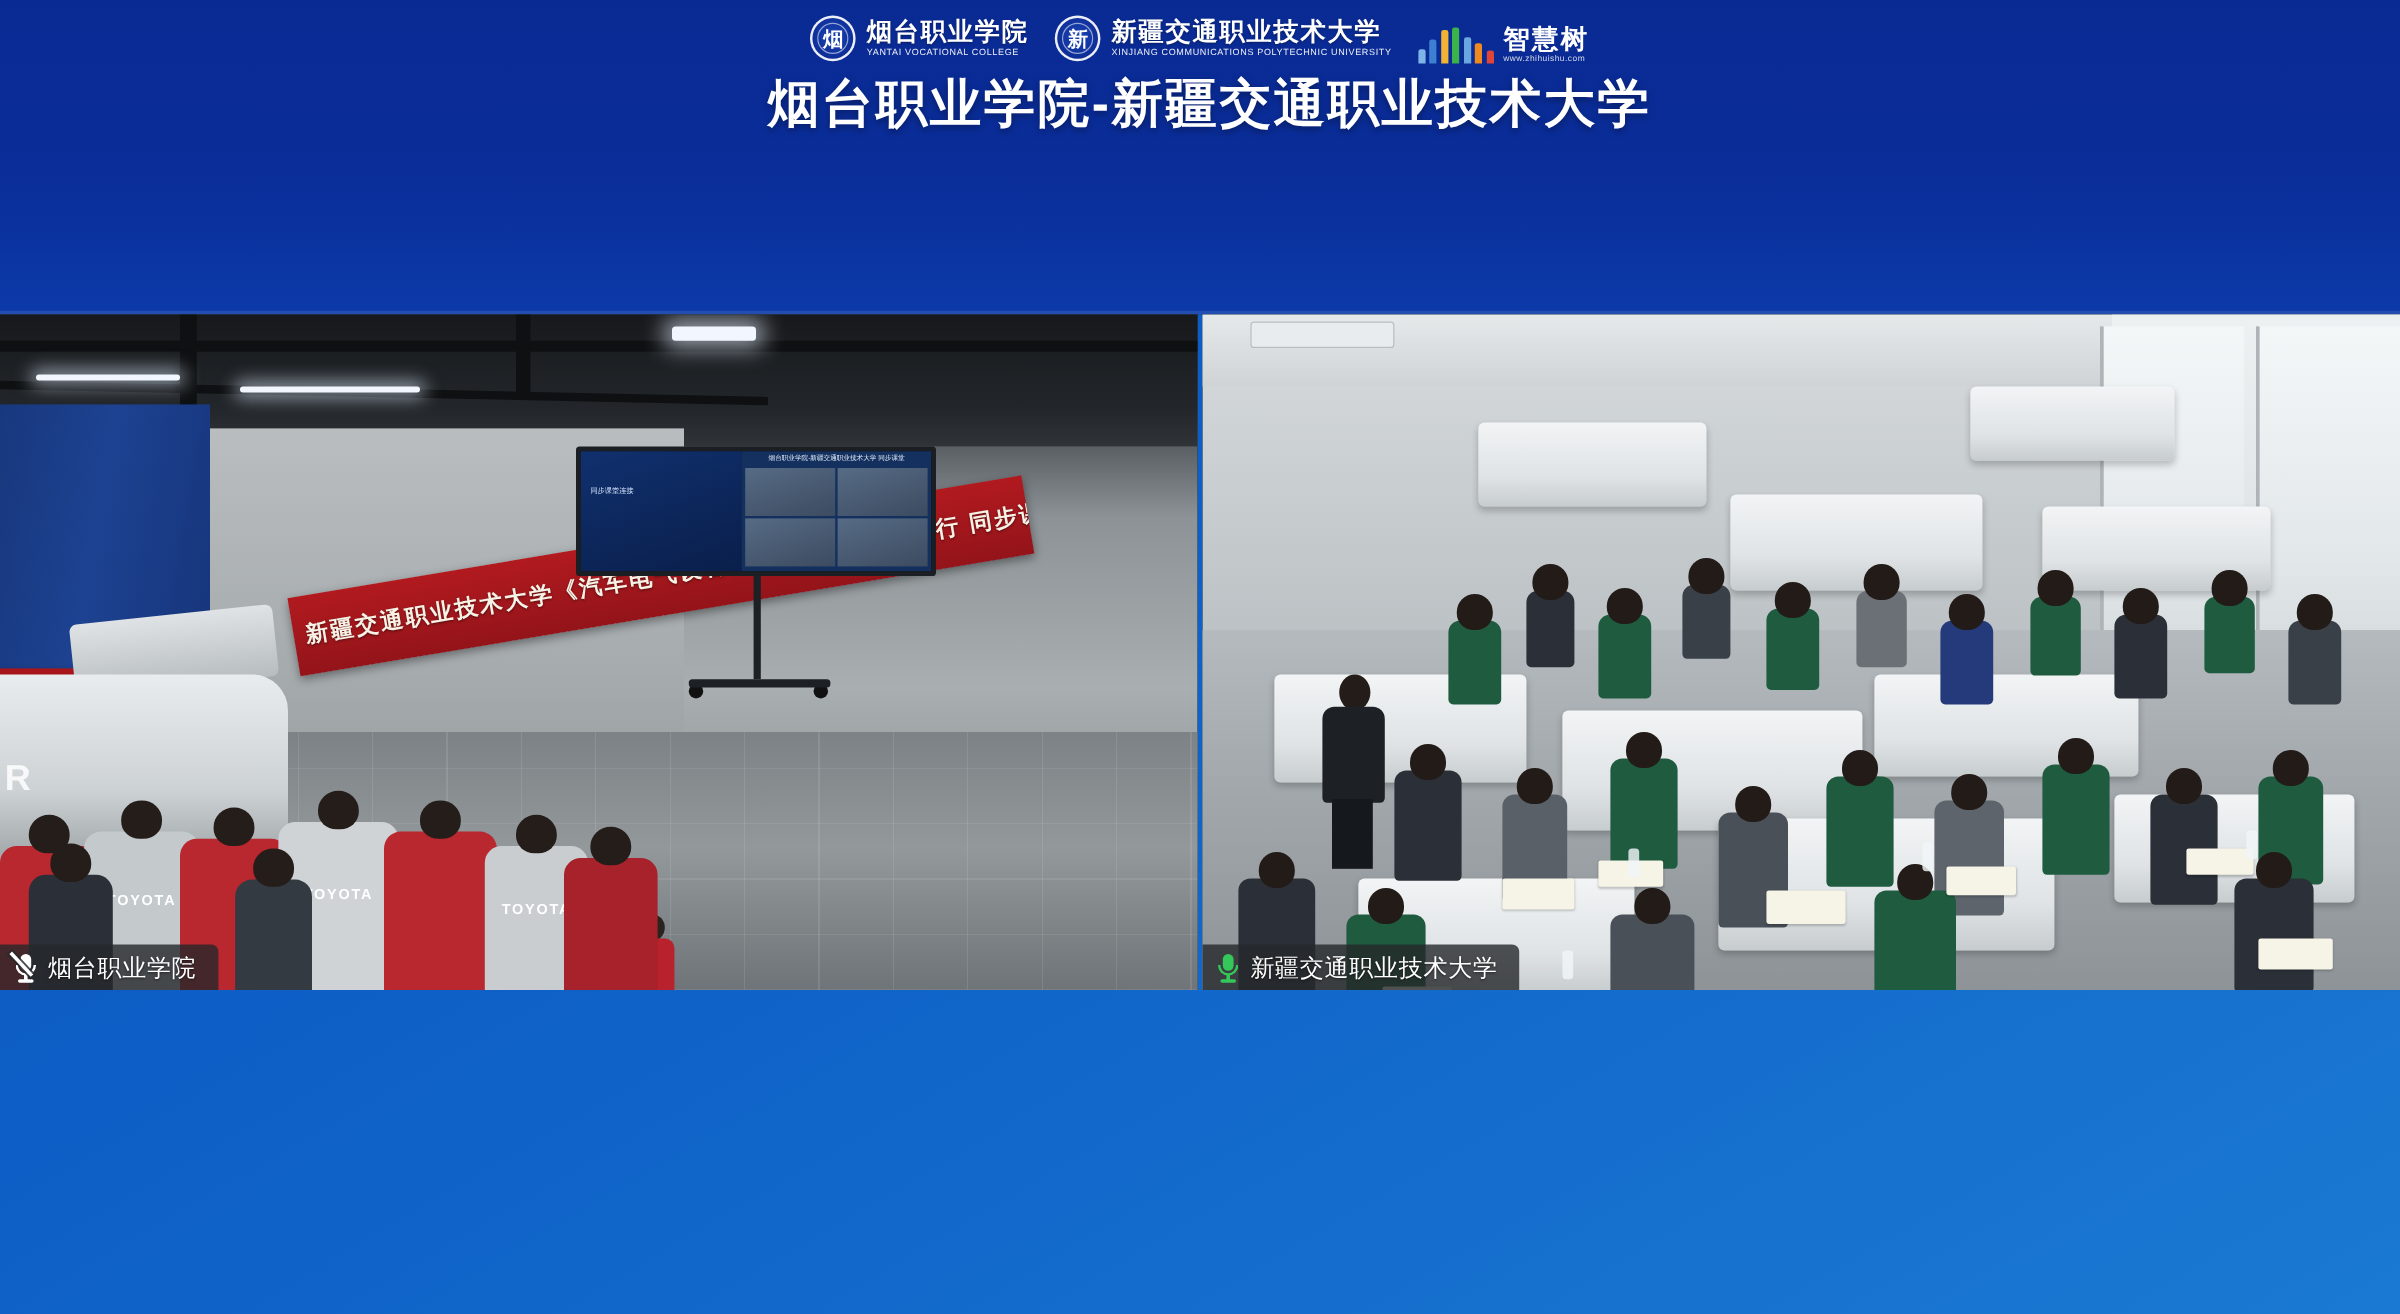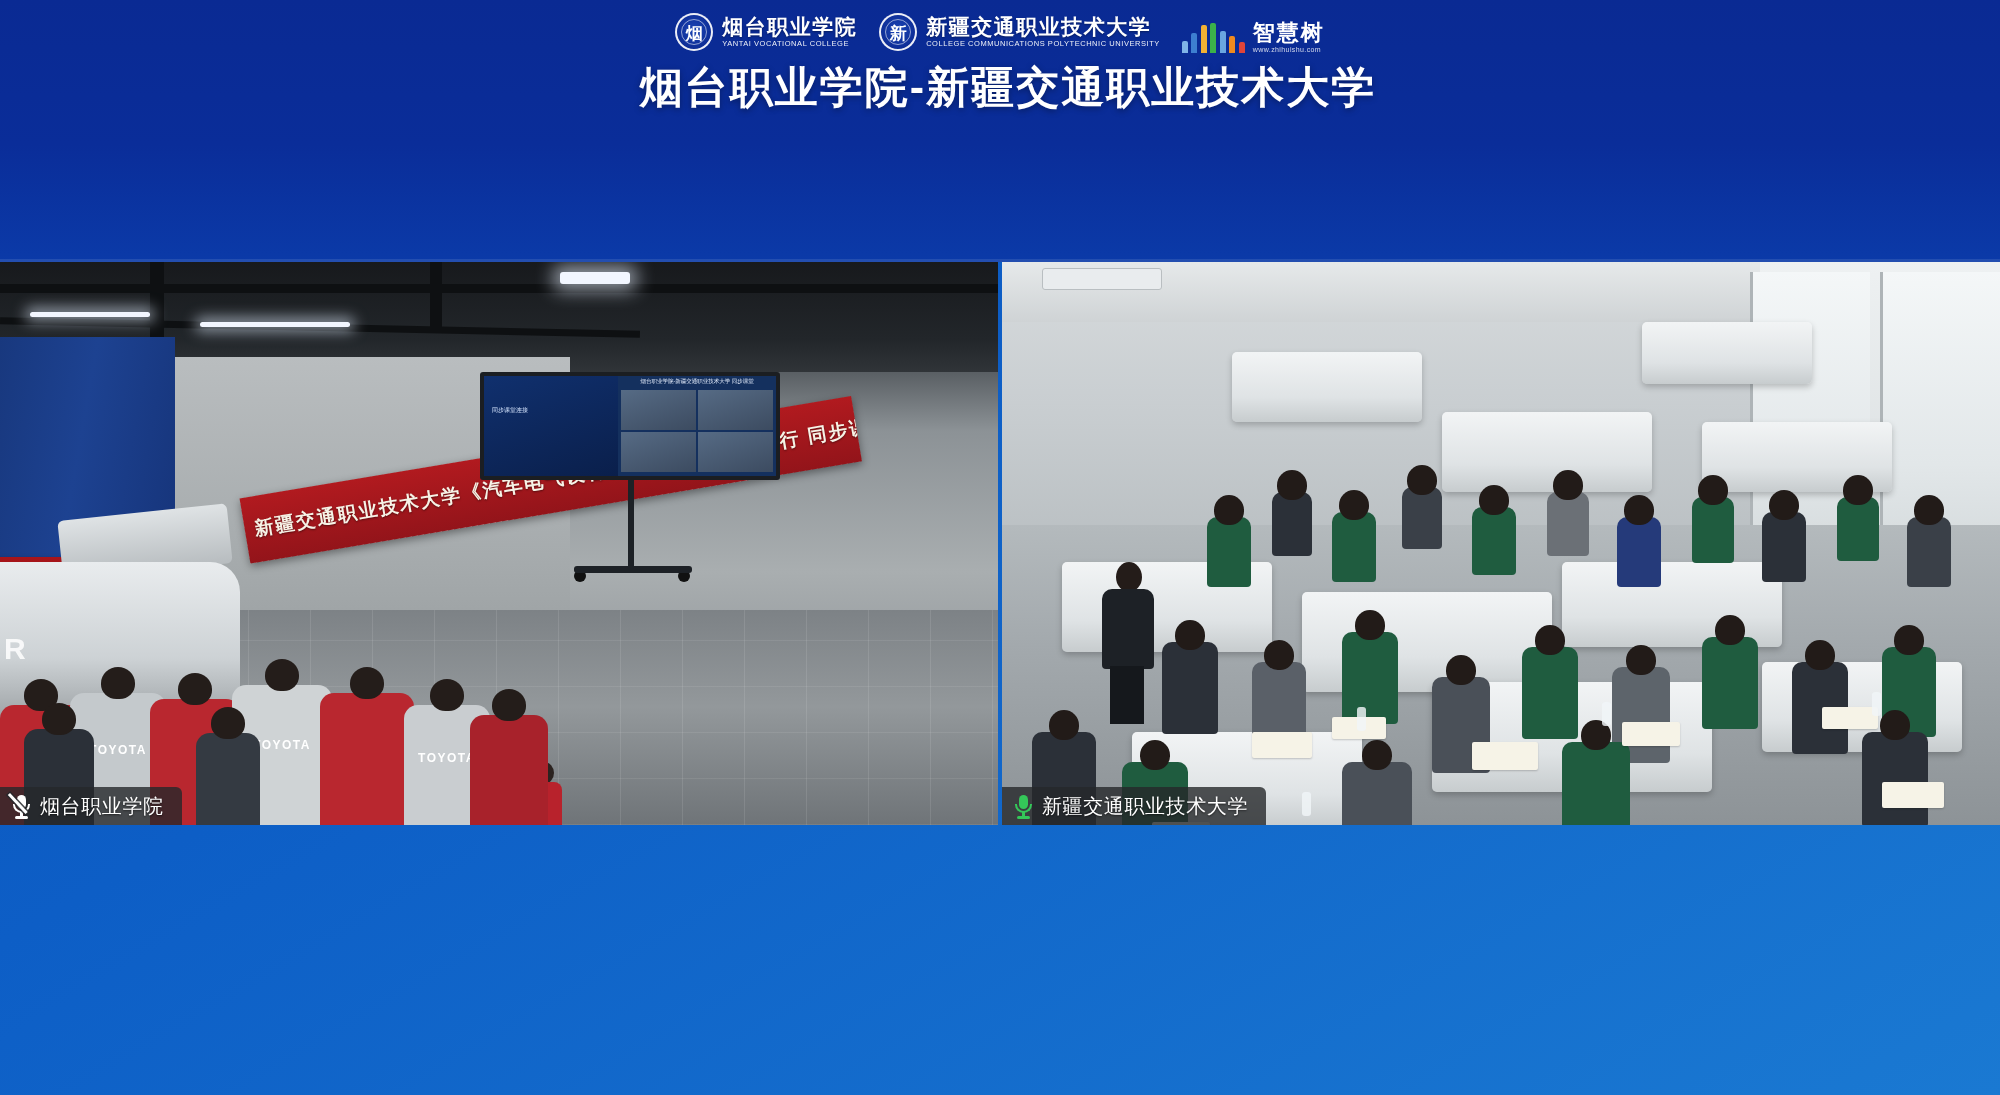--- a/index.html
+++ b/index.html
@@ -287,21 +287,21 @@
           <div class="logo-en">YANTAI VOCATIONAL COLLEGE</div>
         </div>
       </div>
 
       <div class="logo">
         <div class="seal">
           <span class="glyph">新</span>
         </div>
         <div class="logo-text">
           <div class="logo-cn">新疆交通职业技术大学</div>
-          <div class="logo-en">COLLEGE COMMUNICATIONS POLYTECHNIC UNIVERSITY</div>
+          <div class="logo-en">XINJIANG COMMUNICATIONS POLYTECHNIC UNIVERSITY</div>
         </div>
       </div>
 
       <div class="logo-zhs">
         <div class="bars" id="zhs-bars">
             <i style="background: rgb(127, 180, 232); height: 12px;"></i>
             <i style="background: rgb(61, 127, 208); height: 20px;"></i>
             <i style="background: rgb(242, 178, 51); height: 28px;"></i>
             <i style="background: rgb(59, 178, 74); height: 30px;"></i>
             <i style="background: rgb(106, 166, 224); height: 22px;"></i>

